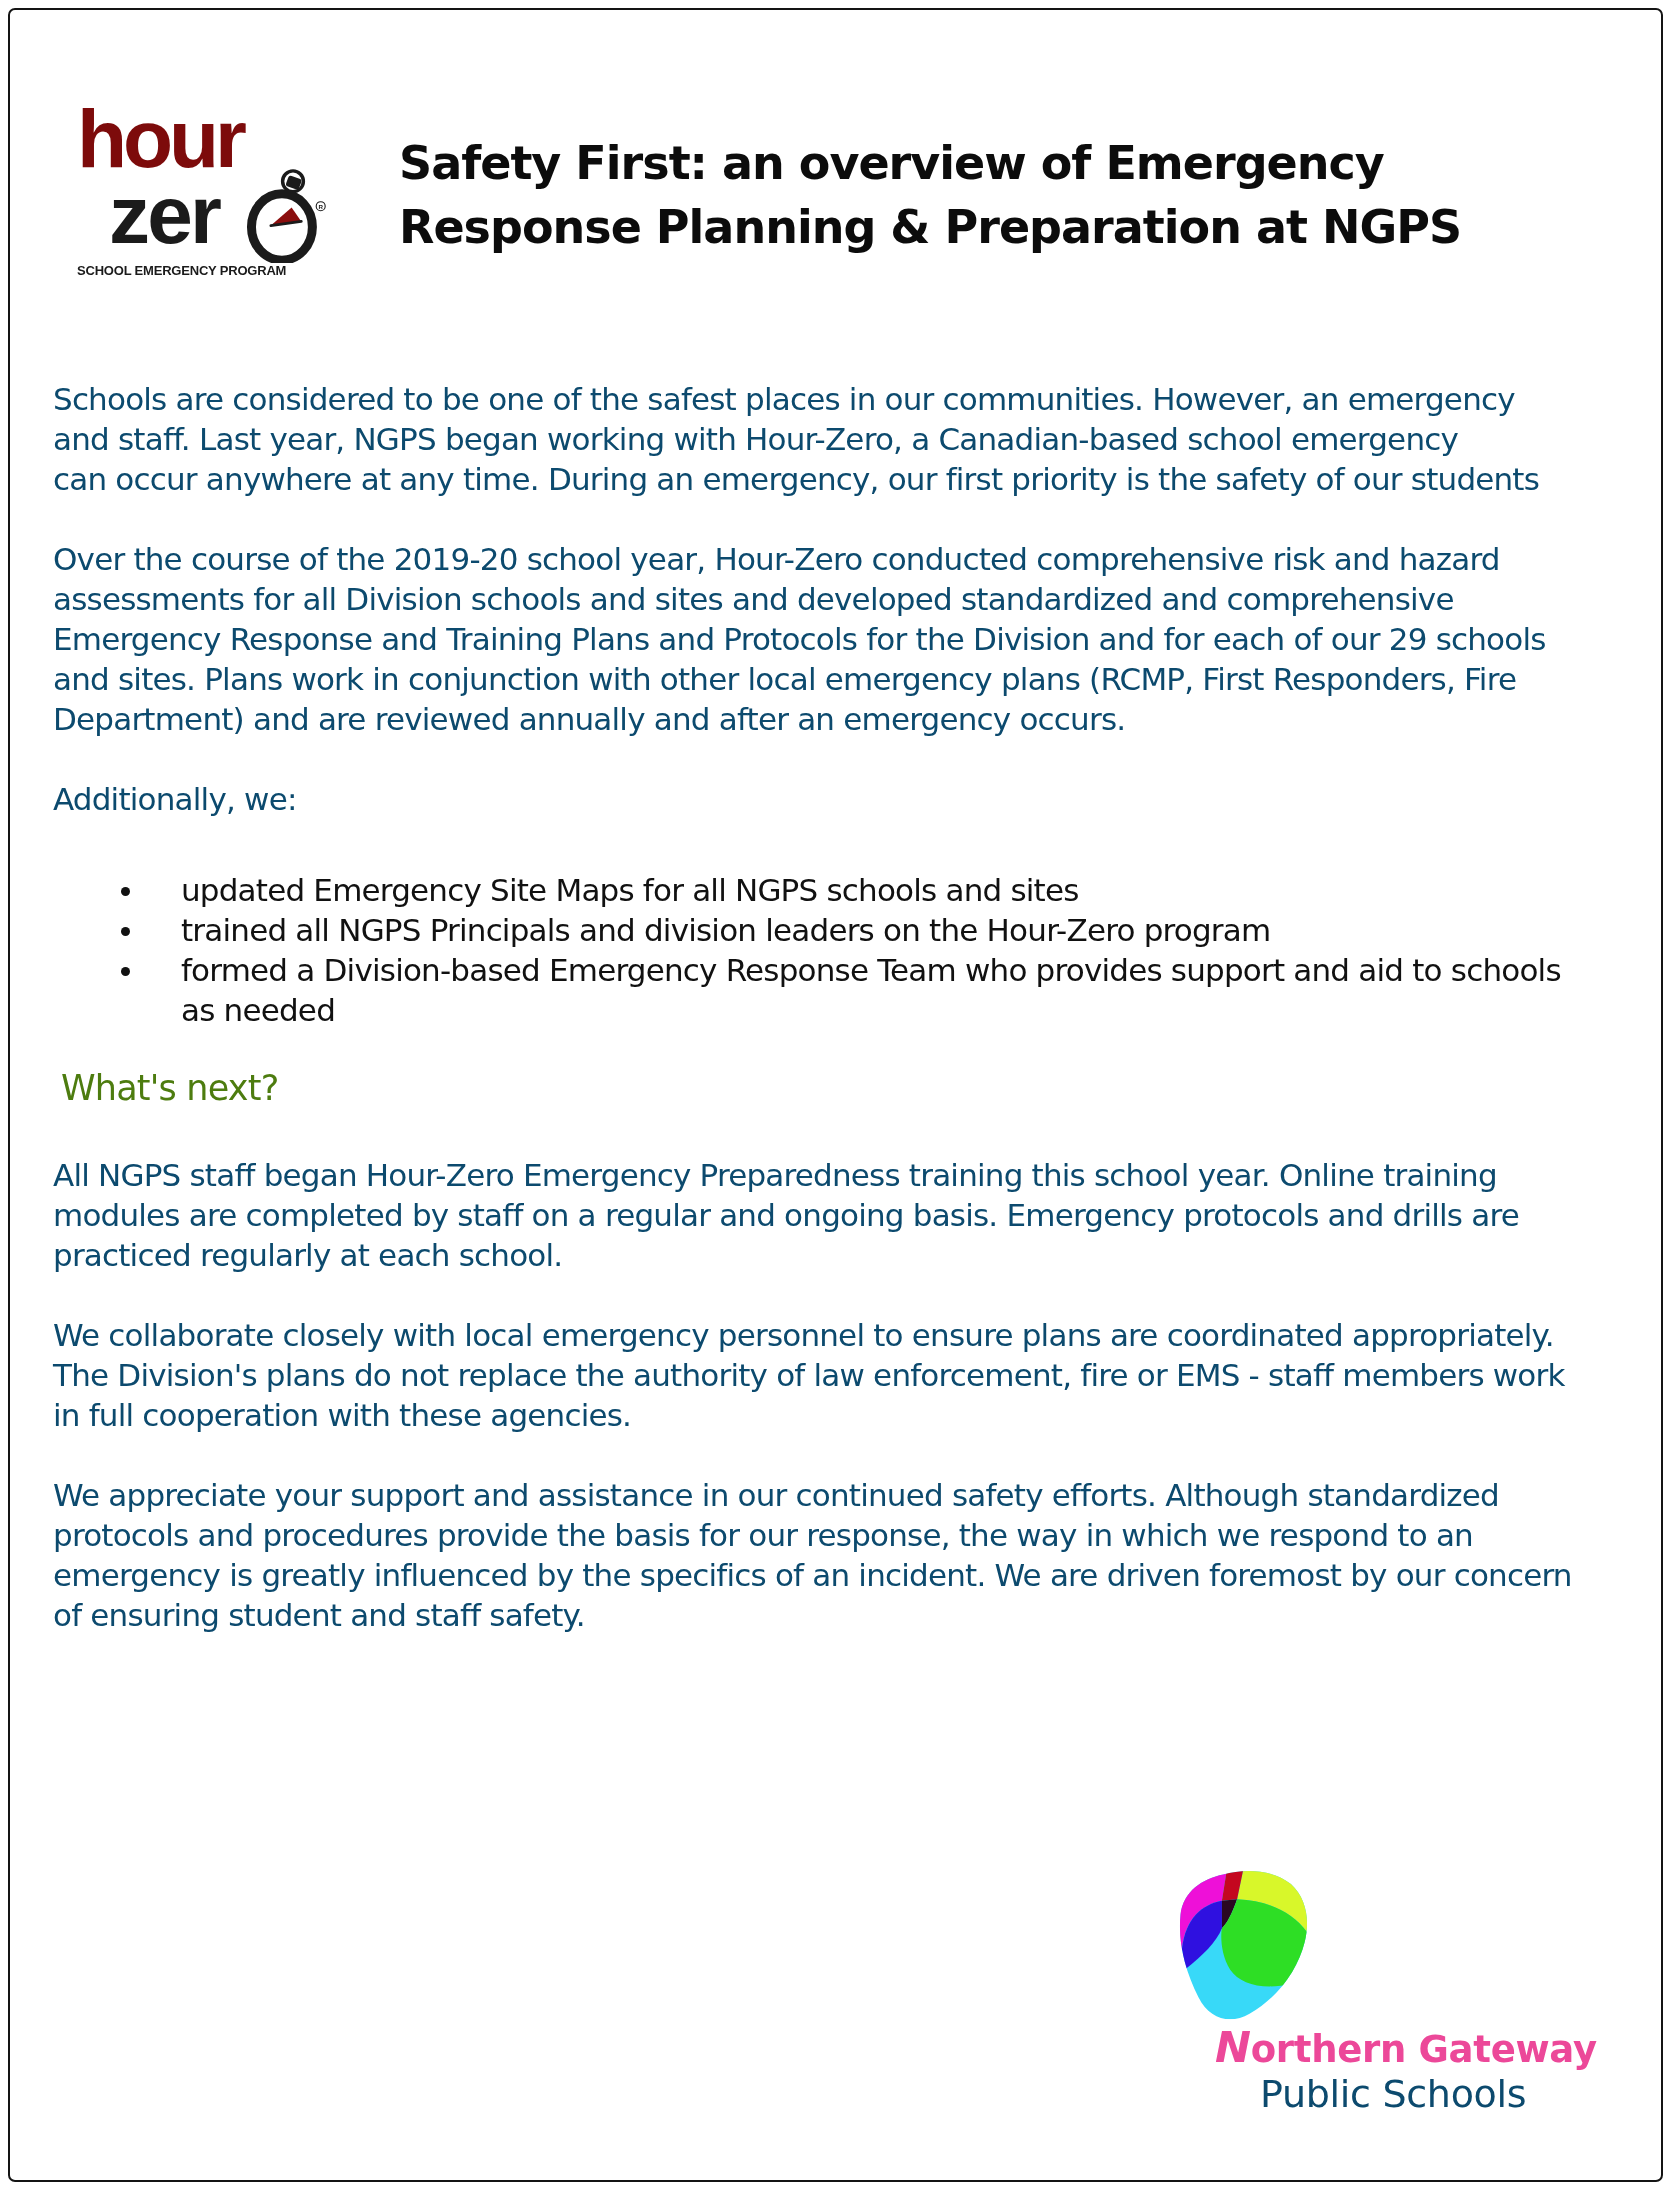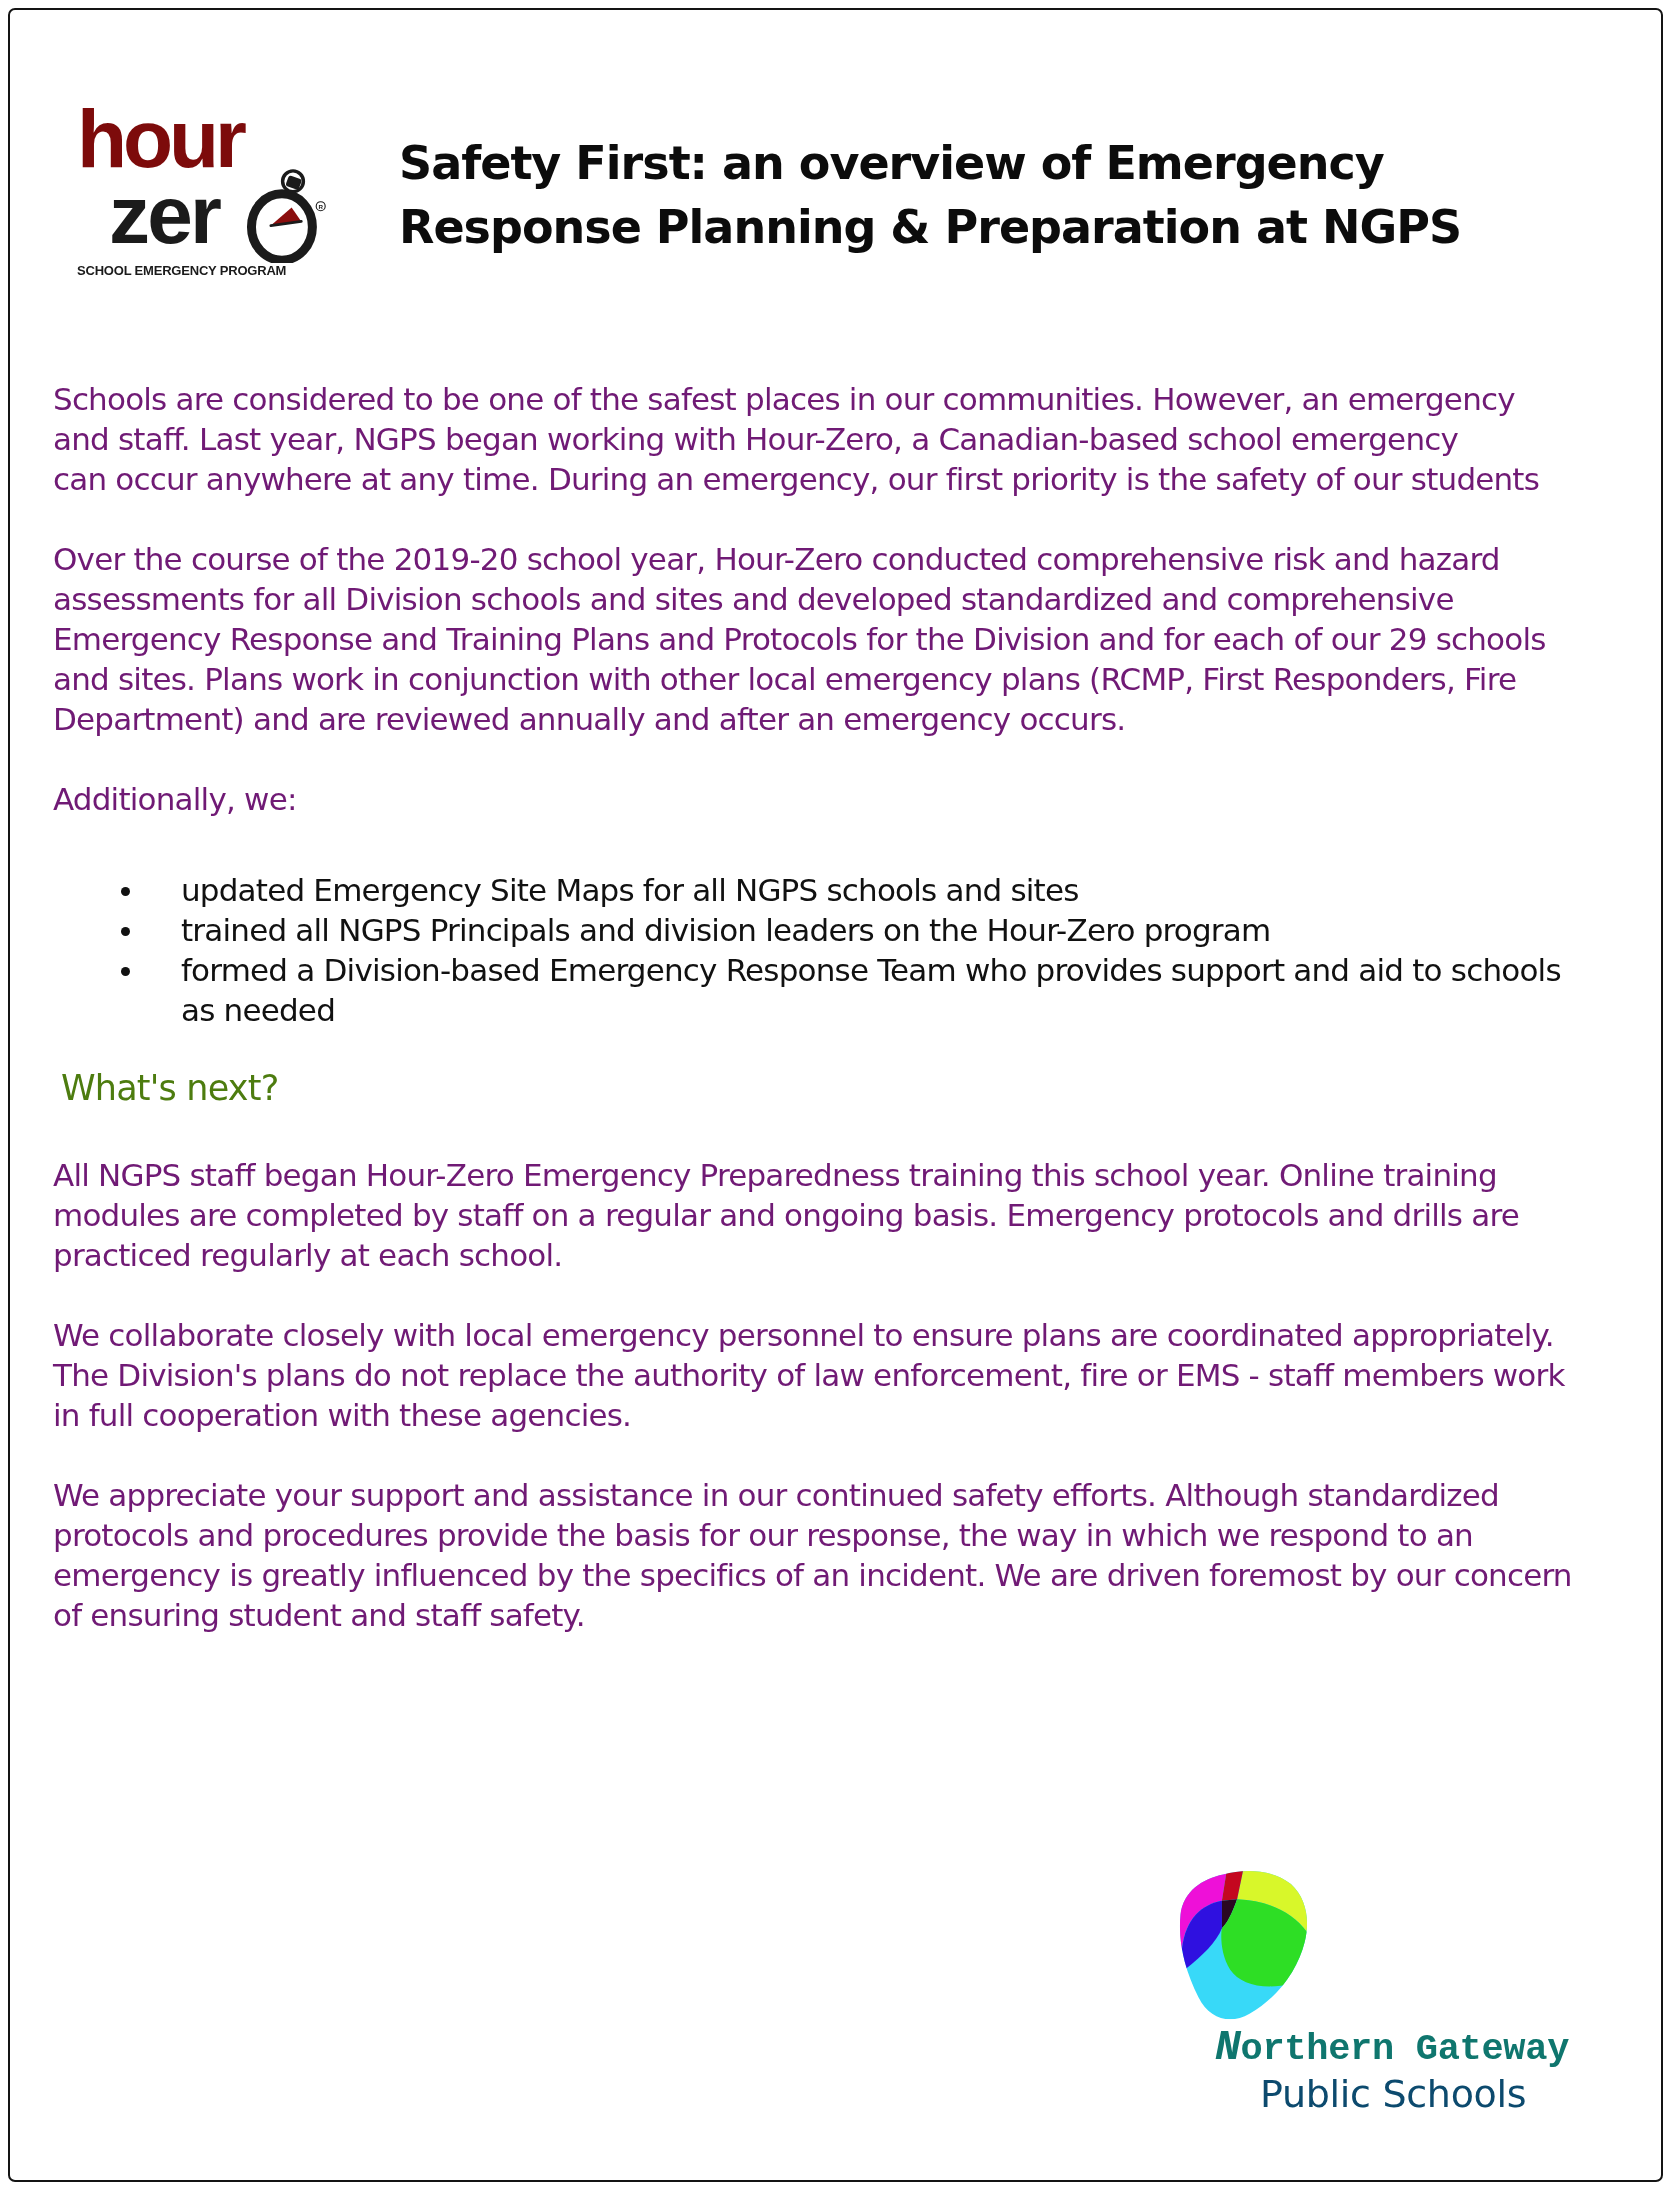--- a/index.html
+++ b/index.html
@@ -97,21 +97,21 @@
       left: 53px;
       top: 379px;
       width: 1583px;
     }
     .para {
       margin: 0;
       font-size: 31px;
       line-height: 40px;
       font-weight: normal;
       letter-spacing: -0.8px;
-      color: #701a75;
+      color: #0c4a6e;
     }
     .para span.line { display: block; white-space: nowrap; }
     .gap { height: 40px; }
 
     .bullets {
       list-style: none;
       margin: 0;
       padding: 0;
     }
     .bullet-item {
@@ -287,16 +287,16 @@
     <g clip-path="url(#blob)">
       <rect x="0" y="0" width="200" height="230" id="c-base" fill="#38d9f8"></rect>
       <path id="c-magenta" d="M0 0 L76 0 L68 50 C40 55 15 75 10 120 L0 120 Z" fill="#ee10d8"></path>
       <path id="c-yellow" d="M100 0 L200 0 L200 110 C180 70 140 50 90 48 Z" fill="#d8f72a"></path>
       <path id="c-red" d="M76 0 L100 0 L90 48 L68 50 Z" fill="#c4071f"></path>
       <path id="c-blue" d="M68 50 C40 55 15 75 10 120 L14 150 C40 130 60 110 68 90 Z" fill="#2f10e0"></path>
       <path id="c-dark" d="M68 50 L90 48 C82 70 76 82 68 90 Z" fill="#2a0822"></path>
       <path id="c-green" d="M90 48 C140 50 180 70 200 110 C196 140 180 160 170 170 C130 180 95 172 80 150 C66 128 66 100 68 90 C76 82 82 70 90 48 Z" fill="#2ede25"></path>
     </g>
   </svg>
-  <div class="ngps-name" style="color: #0f766e; font-family: Liberation Mono, monospace;"><span class="n-initial">N</span><span>orthern Gateway</span></div>
+  <div class="ngps-name" style="color: #ec4899;"><span class="n-initial">N</span><span>orthern Gateway</span></div>
   <div class="ngps-sub" style="color: #0c4a6e;">Public Schools</div>
 </div>
 
 
 </body></html>

